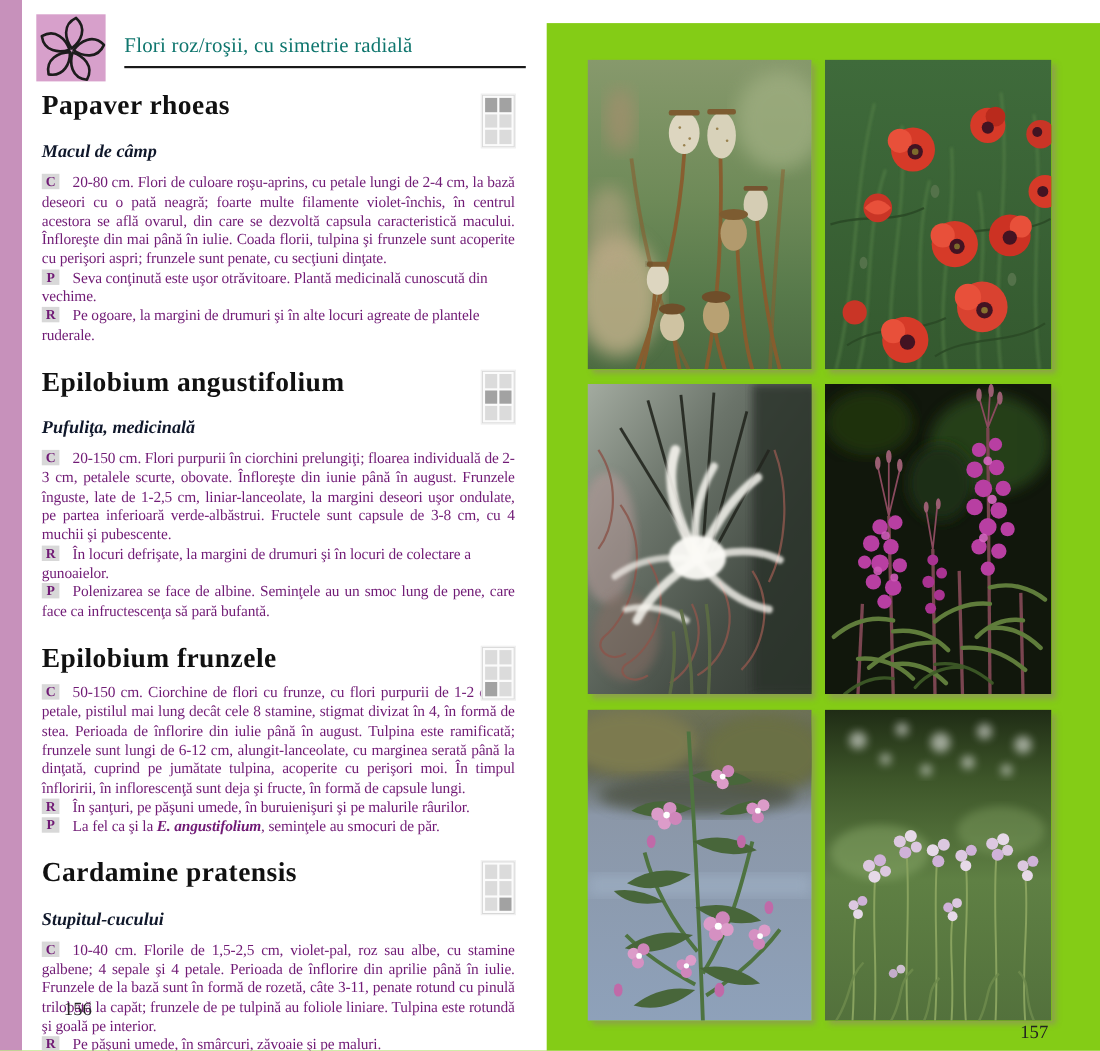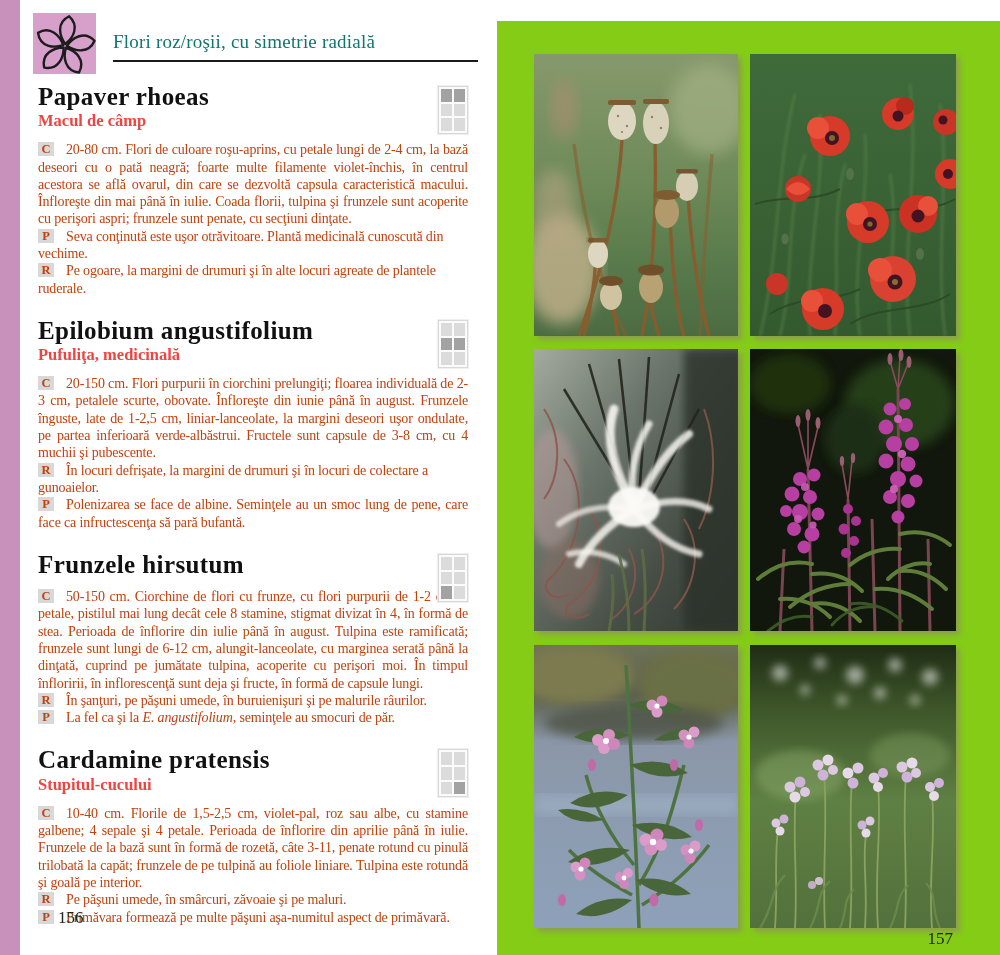--- a/index.html
+++ b/index.html
@@ -14,28 +14,28 @@
   .header{position:absolute;left:13px;top:13px;width:450px;height:62px;}
   .flower-box{position:absolute;left:0;top:0;width:63px;height:61px;background:#d7a0cb;}
   .flower-box svg{display:block;}
   .header-title{position:absolute;left:80px;top:18px;width:365px;
     font-size:19px;color:#0f766e;letter-spacing:.2px;
     border-bottom:2px solid #1a1a1a;padding-bottom:7px;}
   .content{position:absolute;left:18px;top:84px;width:430px;}
 
   section.species{position:relative;margin-bottom:21px;}
   h2.latin{margin:0;font-size:25px;font-weight:bold;color:#111;letter-spacing:.4px;line-height:1.05;}
-  .common{font-size:16.5px;font-weight:bold;color:#ef4444;margin-top:1px;}
+  .common{font-size:16.5px;font-style:italic;font-weight:bold;color:#0f172a;margin-top:18px;}
   .body-block{margin-top:10px;}
-  .para{font-size:14px;line-height:17.3px;text-align:justify;color:#c2410c;letter-spacing:-0.15px;}
+  .para{font-size:14px;line-height:17.3px;text-align:justify;color:#701a75;letter-spacing:-0.15px;}
   .para.single{text-align:left;}
   .marker{display:inline-block;width:16px;height:14px;line-height:14px;background:#d8d8d8;
     text-align:center;font-weight:bold;font-size:12.5px;margin-right:12px;
     transform:translateY(-1px);}
-  .para .ital{font-style:italic;}
+  .para .ital{font-style:italic;font-weight:bold;}
 
   
   .calendar{position:absolute;right:0;top:2px;width:24px;height:42px;background:#fbfbfb;
     border:1px solid #d8d8d8;outline:1px solid #efefef;padding:2px;
     display:grid;grid-template-columns:1fr 1fr;grid-template-rows:1fr 1fr 1fr;gap:2px;}
   .cal-cell{background:#dbdbdb;}
   .cal-cell.dark{background:#a2a2a2;}
 
   .pageno{position:absolute;font-size:17px;color:#222;text-align:right;}
   .pageno.left{left:38px;top:908px;}
@@ -118,21 +118,21 @@
 
     <section class="species">
       <div class="calendar">
         <div class="cal-cell"></div>
           <div class="cal-cell"></div>
         <div class="cal-cell"></div>
           <div class="cal-cell"></div>
         <div class="cal-cell dark"></div>
           <div class="cal-cell"></div>
       </div>
-      <h2 class="latin">Frunzele hirsutum</h2>
+      <h2 class="latin">Epilobium frunzele</h2>
       <div class="body-block">
         <div class="para"><span class="marker">C</span><span>50-150 cm. Ciorchine de flori cu frunze, cu flori purpurii de 1-2 cm; 4 petale, pistilul mai lung decât cele 8 stamine, stigmat divizat în 4, în formă de stea. Perioada de înflorire din iulie până în august. Tulpina este ramificată; frunzele sunt lungi de 6-12 cm, alungit-lanceolate, cu marginea serată până la dinţată, cuprind pe jumătate tulpina, acoperite cu perişori moi. În timpul înfloririi, în inflorescenţă sunt deja şi fructe, în formă de capsule lungi.</span></div>
         <div class="para single"><span class="marker">R</span><span>În şanţuri, pe păşuni umede, în buruienişuri şi pe malurile râurilor.</span></div>
         <div class="para single"><span class="marker">P</span><span>La fel ca şi la </span><span class="ital">E. angustifolium</span><span>, seminţele au smocuri de păr.</span></div>
       </div>
     </section>
 
     <section class="species">
       <div class="calendar">
         <div class="cal-cell"></div>

